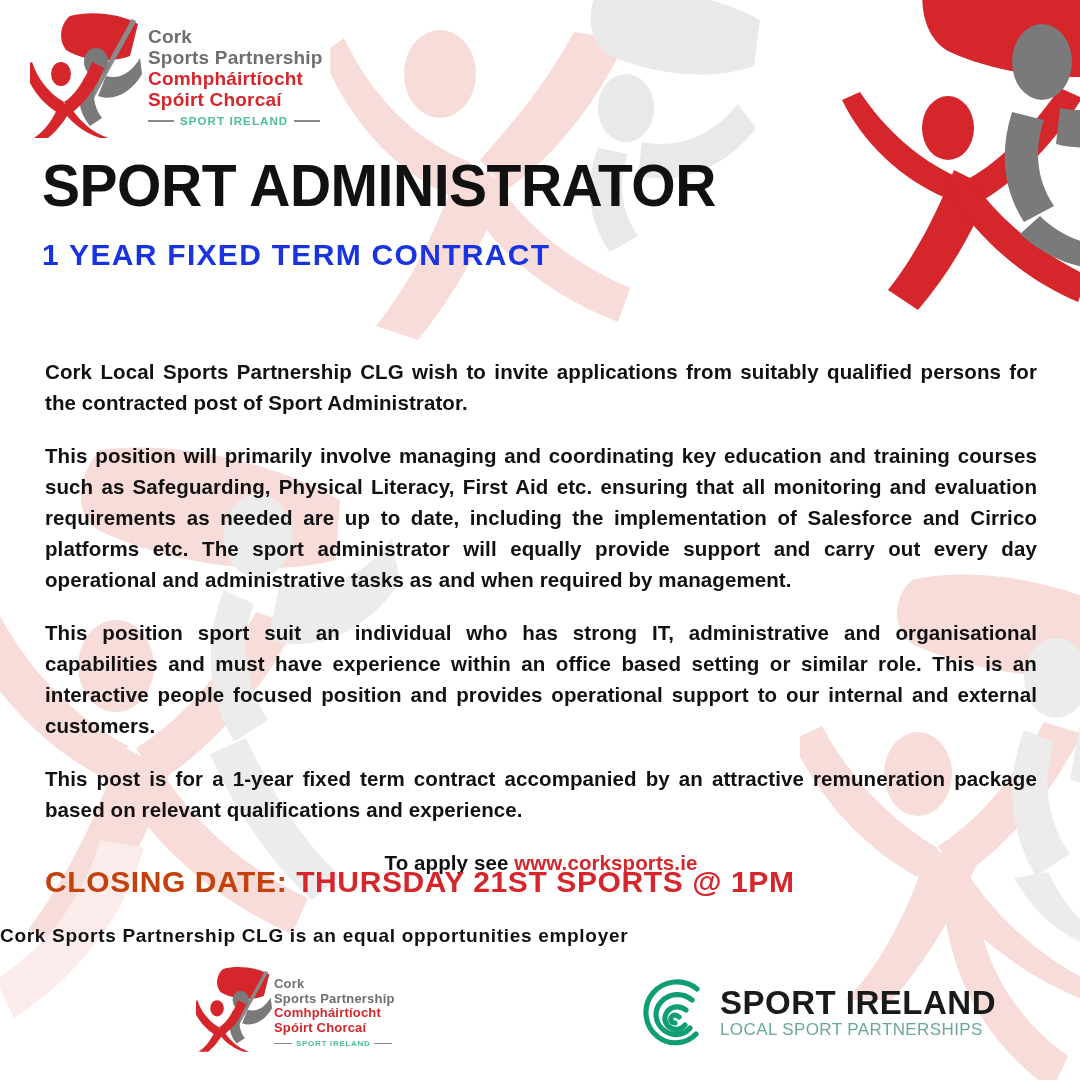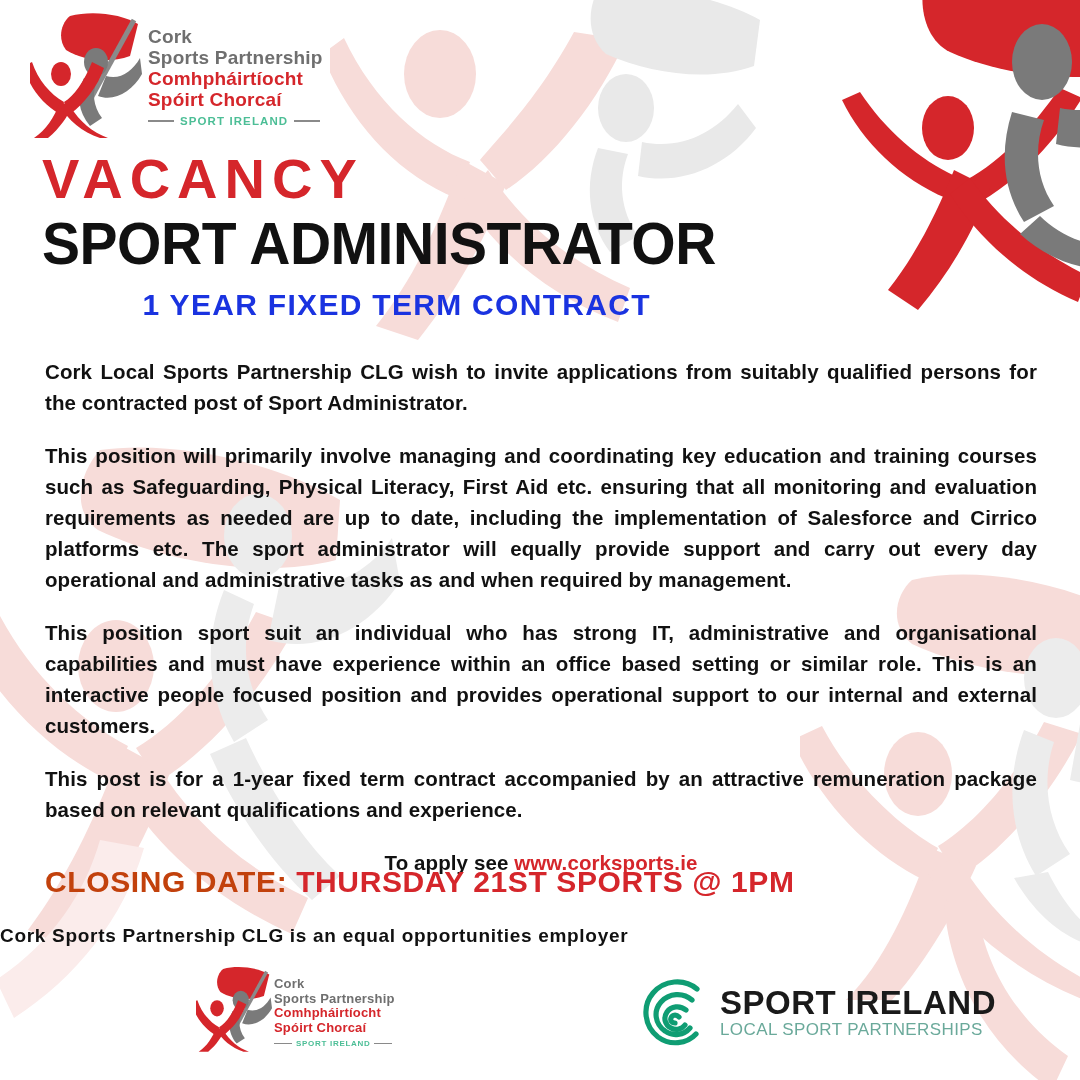--- a/index.html
+++ b/index.html
@@ -92,22 +92,21 @@
     margin: 4px 0 0 0;
     transform: scaleX(0.95);
     transform-origin: left center;
   }
   .h-contract {
     font-size: 30px;
     font-weight: bold;
     color: #1a33e0;
     letter-spacing: 1.3px;
     line-height: 34px;
-    margin: 12px 0 0 0;
-    text-align: center;
+    margin: 20px 0 0 0;
   }
 
   
   .body-block {
     position: absolute;
     left: 45px;
     top: 356px;
     width: 1000px;
     z-index: 5;
   }
@@ -293,21 +292,20 @@
       <div class="logo-line-ga">Spóirt Chorcaí</div>
       <div class="logo-si-row">
         <span class="logo-si-rule"></span>
         <span class="logo-si-text">SPORT IRELAND</span>
         <span class="logo-si-rule"></span>
       </div>
     </div>
   </div>
 
   <div class="heading-block">
-    <div class="h-vacancy">VACANCY</div>
     <div class="h-role">SPORT ADMINISTRATOR</div>
     <div class="h-contract">1 YEAR FIXED TERM CONTRACT</div>
   </div>
 
   <div class="body-block">
     <p class="para">Cork Local Sports Partnership CLG wish to invite applications from suitably qualified persons for the contracted post of Sport Administrator.</p>
     <p class="para">This position will primarily involve managing and coordinating key education and training courses such as Safeguarding, Physical Literacy, First Aid etc. ensuring that all monitoring and evaluation requirements as needed are up to date, including the implementation of Salesforce and Cirrico platforms etc. The sport administrator will equally provide support and carry out every day operational and administrative tasks as and when required by management.</p>
     <p class="para">This position sport suit an individual who has strong IT, administrative and organisational capabilities and must have experience within an office based setting or similar role. This is an interactive people focused position and provides operational support to our internal and external customers.</p>
     <p class="para">This post is for a 1-year fixed term contract accompanied by an attractive remuneration package based on relevant qualifications and experience.</p>
     <p class="para nojust"><span>To apply see </span><span class="link-red">www.corksports.ie</span></p>

